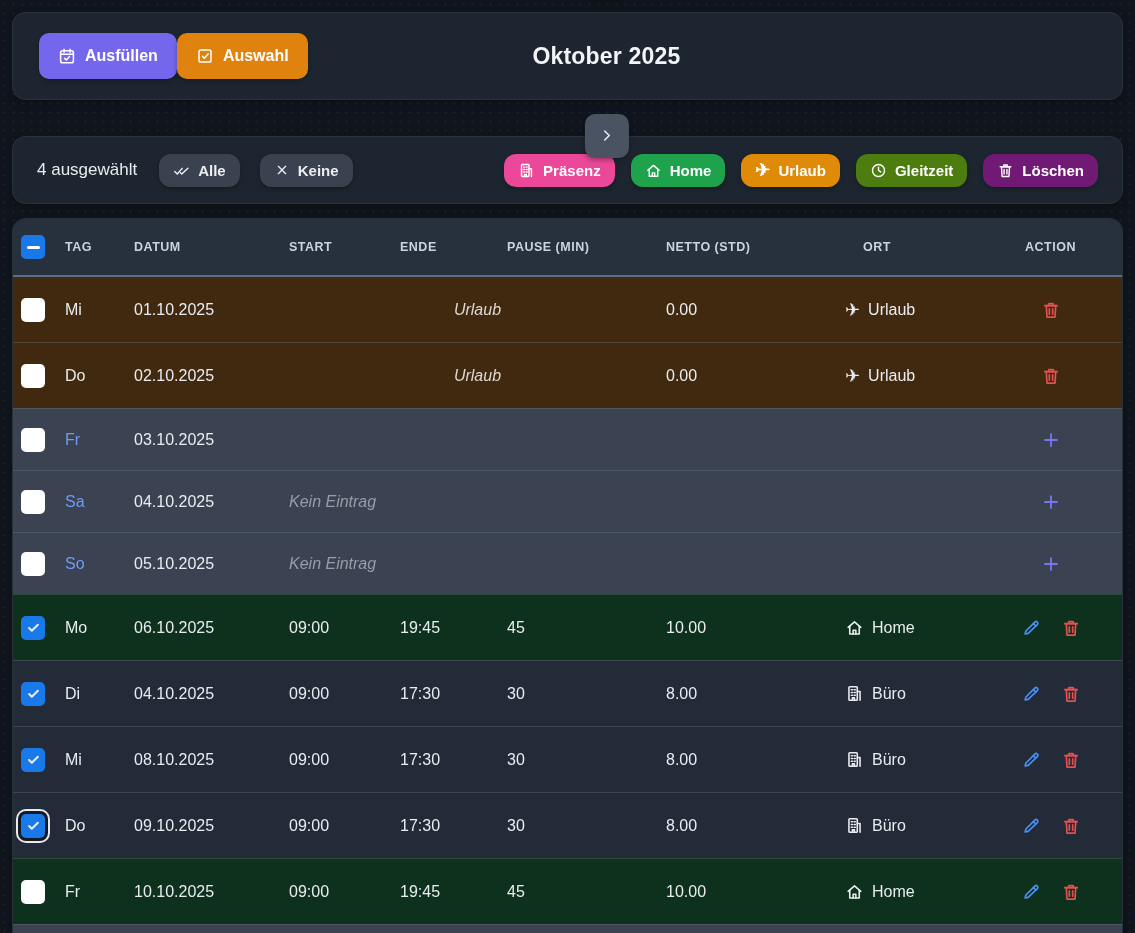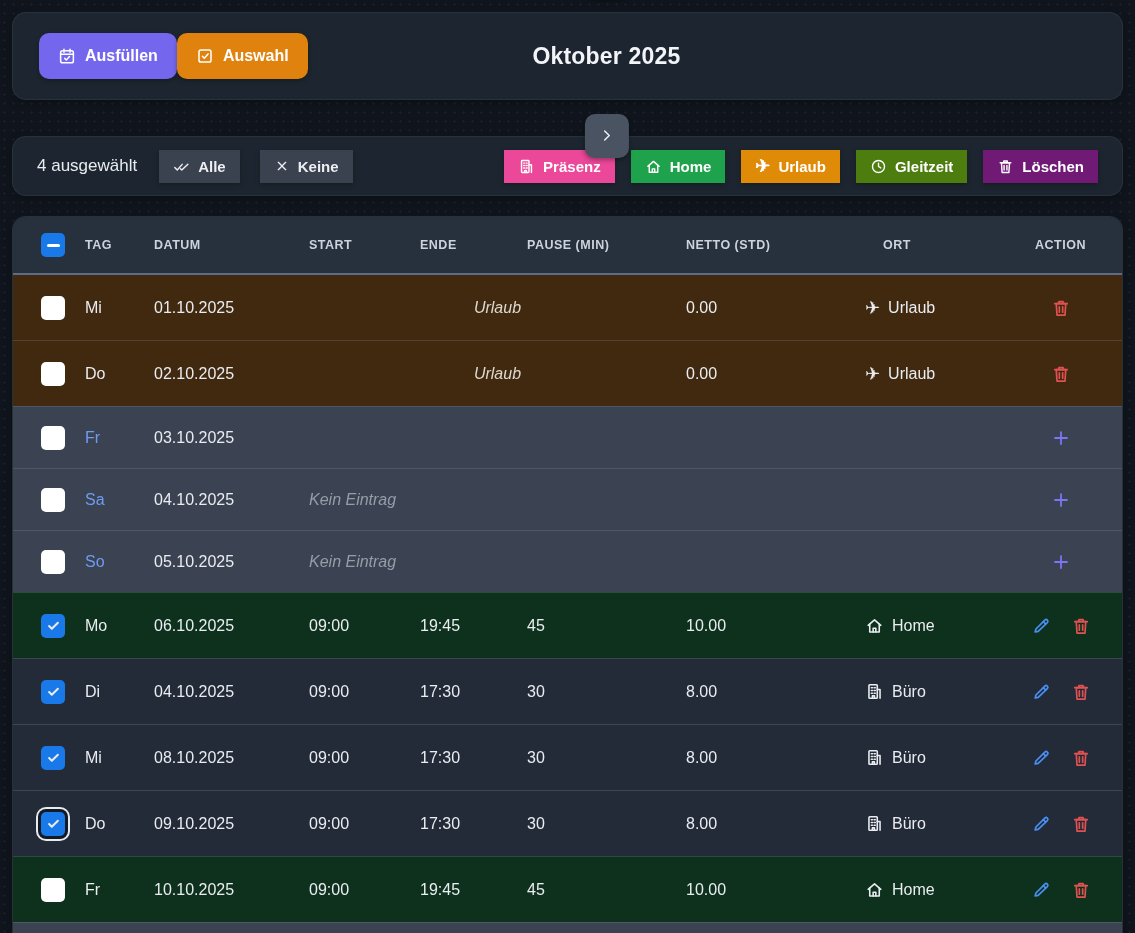--- a/index.html
+++ b/index.html
@@ -22,30 +22,30 @@
   .topbar{margin:12px 12px 36px;height:88px;display:flex;align-items:center;padding:0 14px;position:relative;}
   .btn{display:inline-flex;align-items:center;justify-content:center;gap:9px;border:none;border-radius:10px;
        color:#fff;font-weight:700;cursor:pointer;font-family:inherit;box-shadow:0 2px 5px rgba(0,0,0,0.3);}
   .btn-lg{height:46px;padding:0 19px;font-size:16px;}
   .ml12{margin-left:12px;}
   .month-nav{position:absolute;left:calc(50% + 39px);transform:translateX(-50%);display:flex;align-items:center;gap:44px;flex-direction:column;}
   .nav-btn{width:44px;height:44px;border-radius:10px;background:#4a5362;border:none;cursor:pointer;
            display:flex;align-items:center;justify-content:center;color:#eef1f5;box-shadow:0 2px 5px rgba(0,0,0,0.35);}
   .month-title{font-size:23px;font-weight:700;color:#f2f4f7;min-width:142px;text-align:center;letter-spacing:0.2px;}
   
-  .selectbar{margin:0 12px 20px;height:60px;display:flex;align-items:center;padding:0 24px;}
+  .selectbar{margin:0 12px 14px;height:68px;display:flex;align-items:center;padding:0 24px;}
   .selected-text{font-size:17px;color:#e8ebef;margin-right:22px;}
-  .btn-sm{height:33px;padding:0 14px;font-size:15px;border-radius:0;gap:8px;}
+  .btn-sm{height:33px;padding:0 14px;font-size:15px;border-radius:12px;gap:8px;}
   .btn-ghost{background:#3a4250;color:#eceef2;}
   .mr20{margin-right:20px;}
   .action-group{margin-left:auto;display:flex;gap:16px;}
   
   .table-card{margin:0 12px;border-radius:14px;overflow:hidden;padding:0;}
   .grid{display:grid;grid-template-columns:44px 69px 155px 111px 107px 159px 197px 116px 1fr;
-        padding-left:28px;align-items:center;}
+        padding-left:8px;align-items:center;}
   .thead{height:56px;background:#27303d;border-bottom:2px solid rgba(138,160,195,0.55);}
   .th{font-size:12.5px;font-weight:700;color:#ccd3dd;letter-spacing:0.5px;}
   .th-action{justify-self:center;}
   .trow{height:65px;border-top:1px solid rgba(128,140,156,0.28);}
   .trow:first-of-type{border-top:none;}
   .h-weekend{height:61px;}
   .row-urlaub{background:#41290f;}
   .row-weekend{background:#3b4352;}
   .row-green{background:#0e311d;}
   .row-navy{background:#232a38;}

